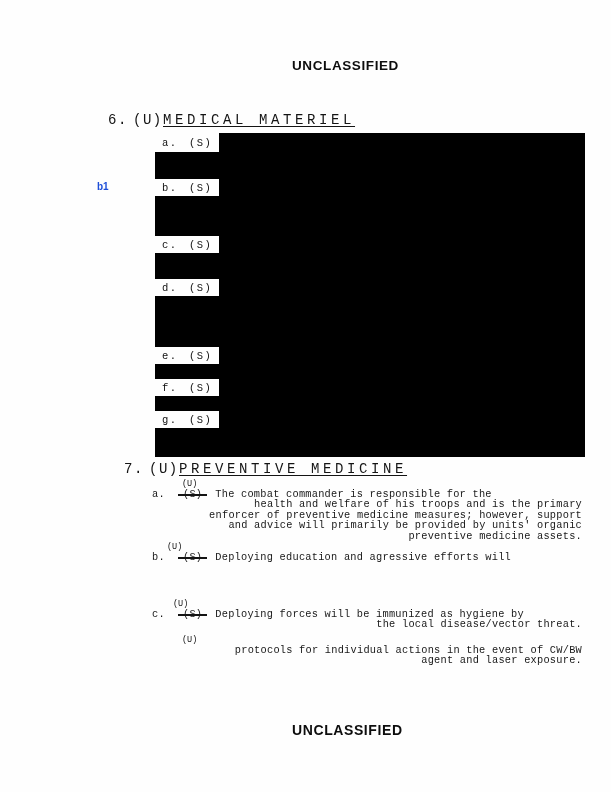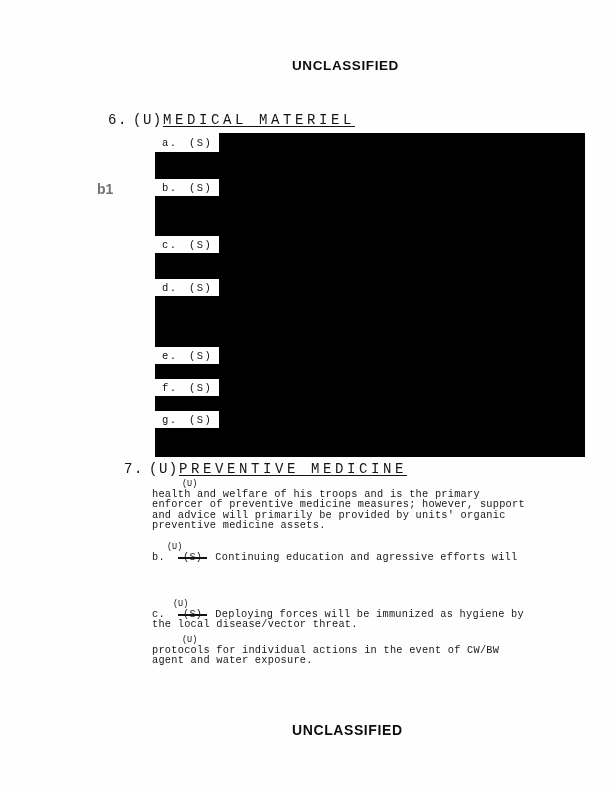--- a/index.html
+++ b/index.html
@@ -40,22 +40,22 @@
     text-underline-offset: 2px;
     letter-spacing: 3.6px;
   }
 
   .margin-note {
     position: absolute;
     top: 181px;
     left: 97px;
     font-family: "Liberation Sans", sans-serif;
     font-weight: bold;
-    font-size: 14px;
-    color: #737373;
+    font-size: 10px;
+    color: #1d4ed8;
   }
 
   .redaction-block {
     position: absolute;
     top: 133px;
     left: 155px;
     width: 430px;
     height: 324px;
     background: #000000;
   }
@@ -116,21 +116,21 @@
   }
   .struck::after {
     content: "";
     position: absolute;
     left: -5px;
     right: -5px;
     top: 4.5px;
     height: 2px;
     background: #141414;
   }
-  .prest { white-space: pre-line; }
+  .prest { white-space: pre-line; text-align: right; }
 </style>
 </head>
 <body>
 
 <div class="page">
 
   <div class="classification-banner banner-top">UNCLASSIFIED</div>
 
   <div class="section-heading heading-6">
     <span class="sec-num">6.</span><span class="sec-class">(U)</span><span class="sec-title">MEDICAL MATERIEL</span>
@@ -168,38 +168,39 @@
         <span>(S)</span>
       </div>
   </div>
 
   <div class="section-heading heading-7">
     <span class="sec-num">7.</span><span class="sec-class">(U)</span><span class="sec-title">PREVENTIVE MEDICINE</span>
   </div>
 
   <div class="para para-a">
     <div class="u-mark um-a">(U)</div>
+    <div class="pline1"><span class="plabel">a.</span><span class="struck">(S)</span><span>The combat commander is responsible for the</span></div>
     <div class="prest">health and welfare of his troops and is the primary
 enforcer of preventive medicine measures; however, support
 and advice will primarily be provided by units' organic
 preventive medicine assets.</div>
   </div>
 
   <div class="para para-b">
     <div class="u-mark um-b">(U)</div>
-    <div class="pline1"><span class="plabel">b.</span><span class="struck">(S)</span><span>Continuing education and agressive efforts will</span></div>
+    <div class="pline1"><span class="plabel">b.</span><span class="struck">(S)</span><span>Deploying education and agressive efforts will</span></div>
   </div>
 
   <div class="para para-c">
     <div class="u-mark um-c">(U)</div>
     <div class="pline1"><span class="plabel">c.</span><span class="struck">(S)</span><span>Deploying forces will be immunized as hygiene by</span></div>
     <div class="prest">the local disease/vector threat.</div>
   </div>
 
   <div class="para para-d">
     <div class="u-mark um-d">(U)</div>
     <div class="prest">protocols for individual actions in the event of CW/BW
-agent and water exposure.</div>
+agent and laser exposure.</div>
   </div>
 
   <div class="classification-banner banner-bottom">UNCLASSIFIED</div>
 
 </div>
 
 </body></html>

